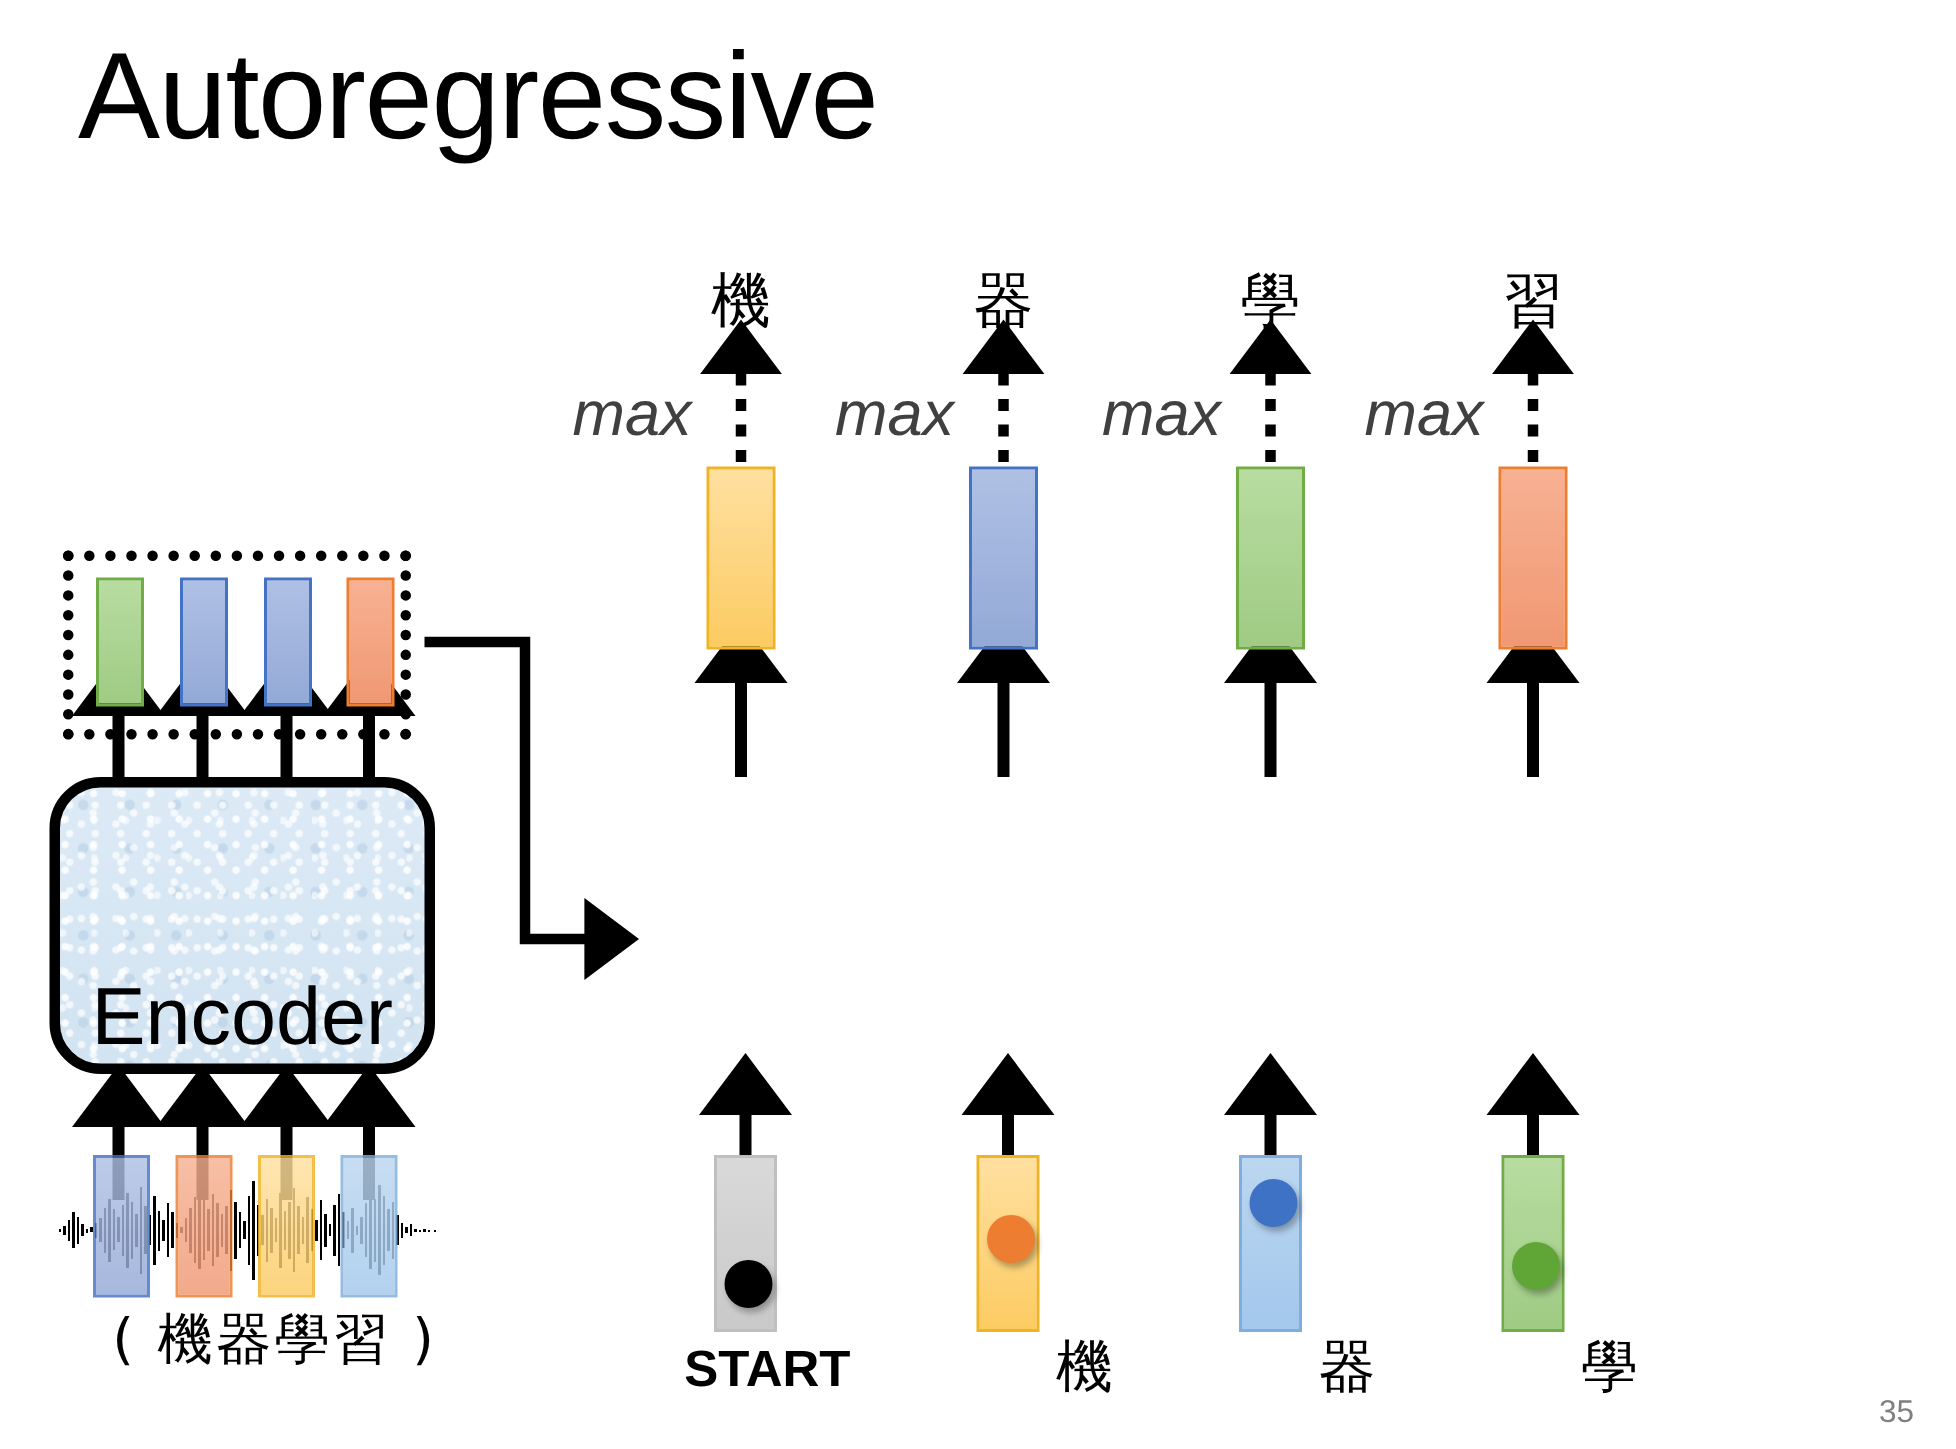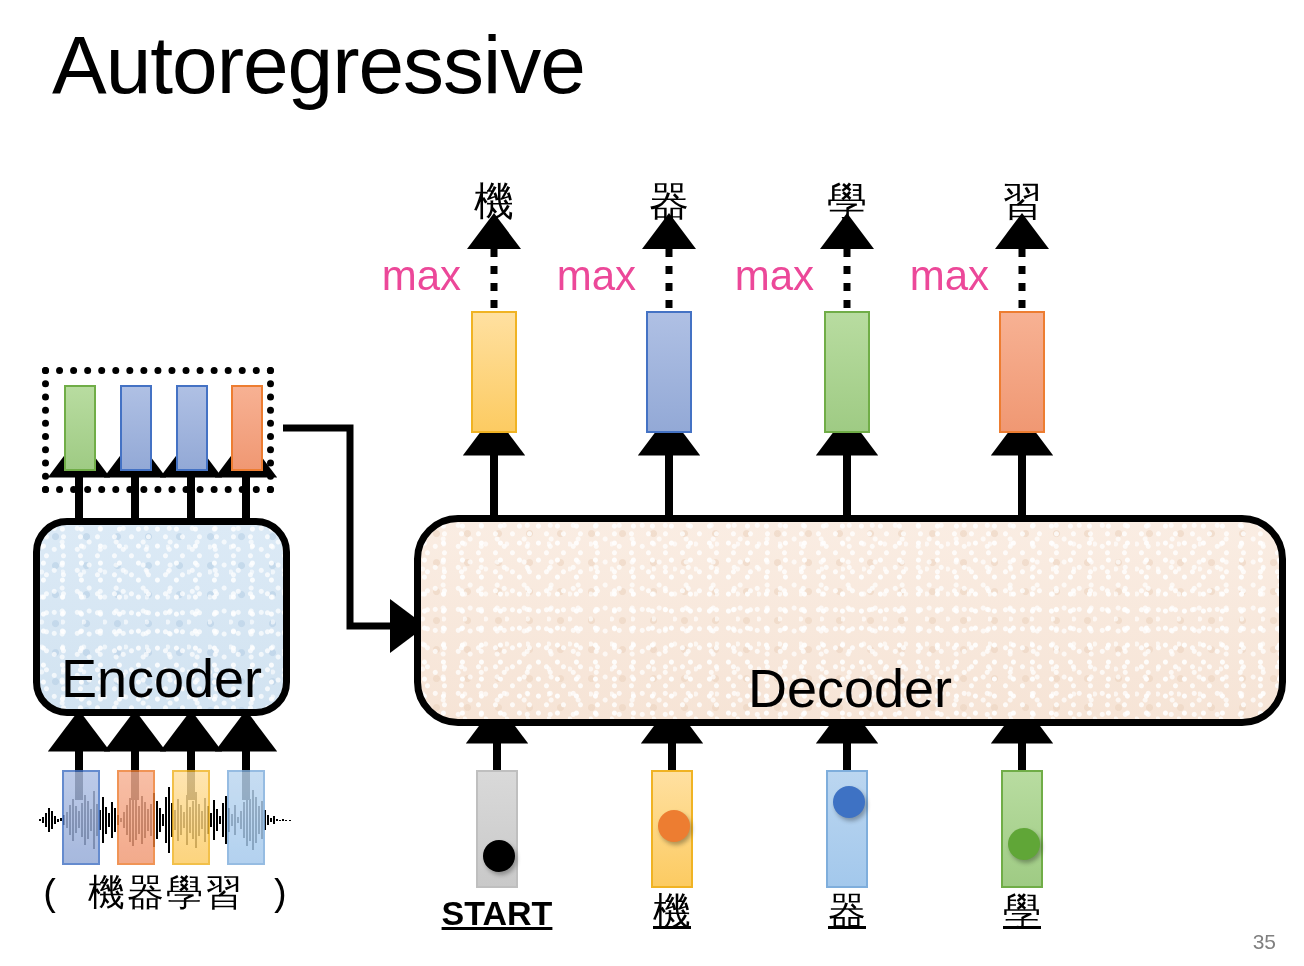--- a/index.html
+++ b/index.html
@@ -55,32 +55,32 @@
   }
   .out-token {
     font-size: 40px;
     line-height: 1;
     width: 90px;
     text-align: center;
   }
   .max-label {
     font-family: "Liberation Sans", sans-serif;
     font-size: 42px;
-    color: #ec4899;
+    color: #404040;
     text-align: right;
     width: 120px;
     white-space: nowrap;
+    font-style: italic;
   }
   .in-label {
     font-size: 38px;
     line-height: 1;
     width: 140px;
-    text-align: center;
+    text-align: right;
     white-space: nowrap;
-    text-decoration: underline;
   }
   .in-label.latin {
     font-family: "Liberation Sans", sans-serif;
     font-weight: 700;
     font-size: 34px;
   }
 
   
   .bar {
     position: absolute;
@@ -264,23 +264,20 @@
 
   <div class="bar bar-green" style="left:64px; top:385px; width:32px; height:86px;"></div>
   <div class="bar bar-blue" style="left:120px; top:385px; width:32px; height:86px;"></div>
   <div class="bar bar-blue" style="left:176px; top:385px; width:32px; height:86px;"></div>
   <div class="bar bar-salmon" style="left:231px; top:385px; width:32px; height:86px;"></div>
 
   <div class="module" id="encoder-box" style="left:33px; top:518px; width:257px; height:198px;">
     <span class="module-label">Encoder</span>
   </div>
 
-  <div class="module" id="decoder-box" style="left:414px; top:515px; width:872px; height:211px;">
-    <span class="module-label">Decoder</span>
-  </div>
 
   <svg id="wave-layer" style="left:38px; top:775px; width:256px; height:90px;" viewBox="0 0 256 90" xmlns="http://www.w3.org/2000/svg">
     <g stroke="#000" stroke-width="1.5" shape-rendering="crispEdges">
       <line x1="2" y1="44" x2="2" y2="46"></line>
       <line x1="5" y1="42" x2="5" y2="48"></line>
       <line x1="8" y1="38" x2="8" y2="52"></line>
       <line x1="11" y1="33" x2="11" y2="57"></line>
       <line x1="14" y1="36" x2="14" y2="54"></line>
       <line x1="17" y1="41" x2="17" y2="49"></line>
       <line x1="20" y1="44" x2="20" y2="47"></line>
@@ -362,21 +359,21 @@
       <line x1="248" y1="45" x2="248" y2="46"></line>
       <line x1="252" y1="45" x2="252" y2="46"></line>
     </g>
   </svg>
 
   <div class="bar bar-blue wave-bar" style="left:62px; top:770px; width:38px; height:95px;"></div>
   <div class="bar bar-salmon wave-bar" style="left:117px; top:770px; width:38px; height:95px;"></div>
   <div class="bar bar-yellow wave-bar" style="left:172px; top:770px; width:38px; height:95px;"></div>
   <div class="bar bar-lightblue wave-bar" style="left:227px; top:770px; width:38px; height:95px;"></div>
 
-  <div class="abs cjk" style="left:38px; top:868px; width:256px; font-size:37px; letter-spacing:2px;font-family:Liberation Mono, monospace;">( 機器學習 )</div>
+  <div class="abs cjk" style="left:55px; top:868px; width:256px; font-size:37px; letter-spacing:2px;">( 機器學習 )</div>
 
   <div class="bar bar-gray" style="left:476px; top:770px; width:42px; height:118px;">
     <span class="dot" style="left:5px; top:68px; width:32px; height:32px; background:#000000;"></span>
   </div>
 
   <div class="bar bar-yellow" style="left:651px; top:770px; width:42px; height:118px;">
     <span class="dot" style="left:5px; top:38px; width:32px; height:32px; background:#ED7D31;"></span>
   </div>
 
   <div class="bar bar-lightblue" style="left:826px; top:770px; width:42px; height:118px;">

